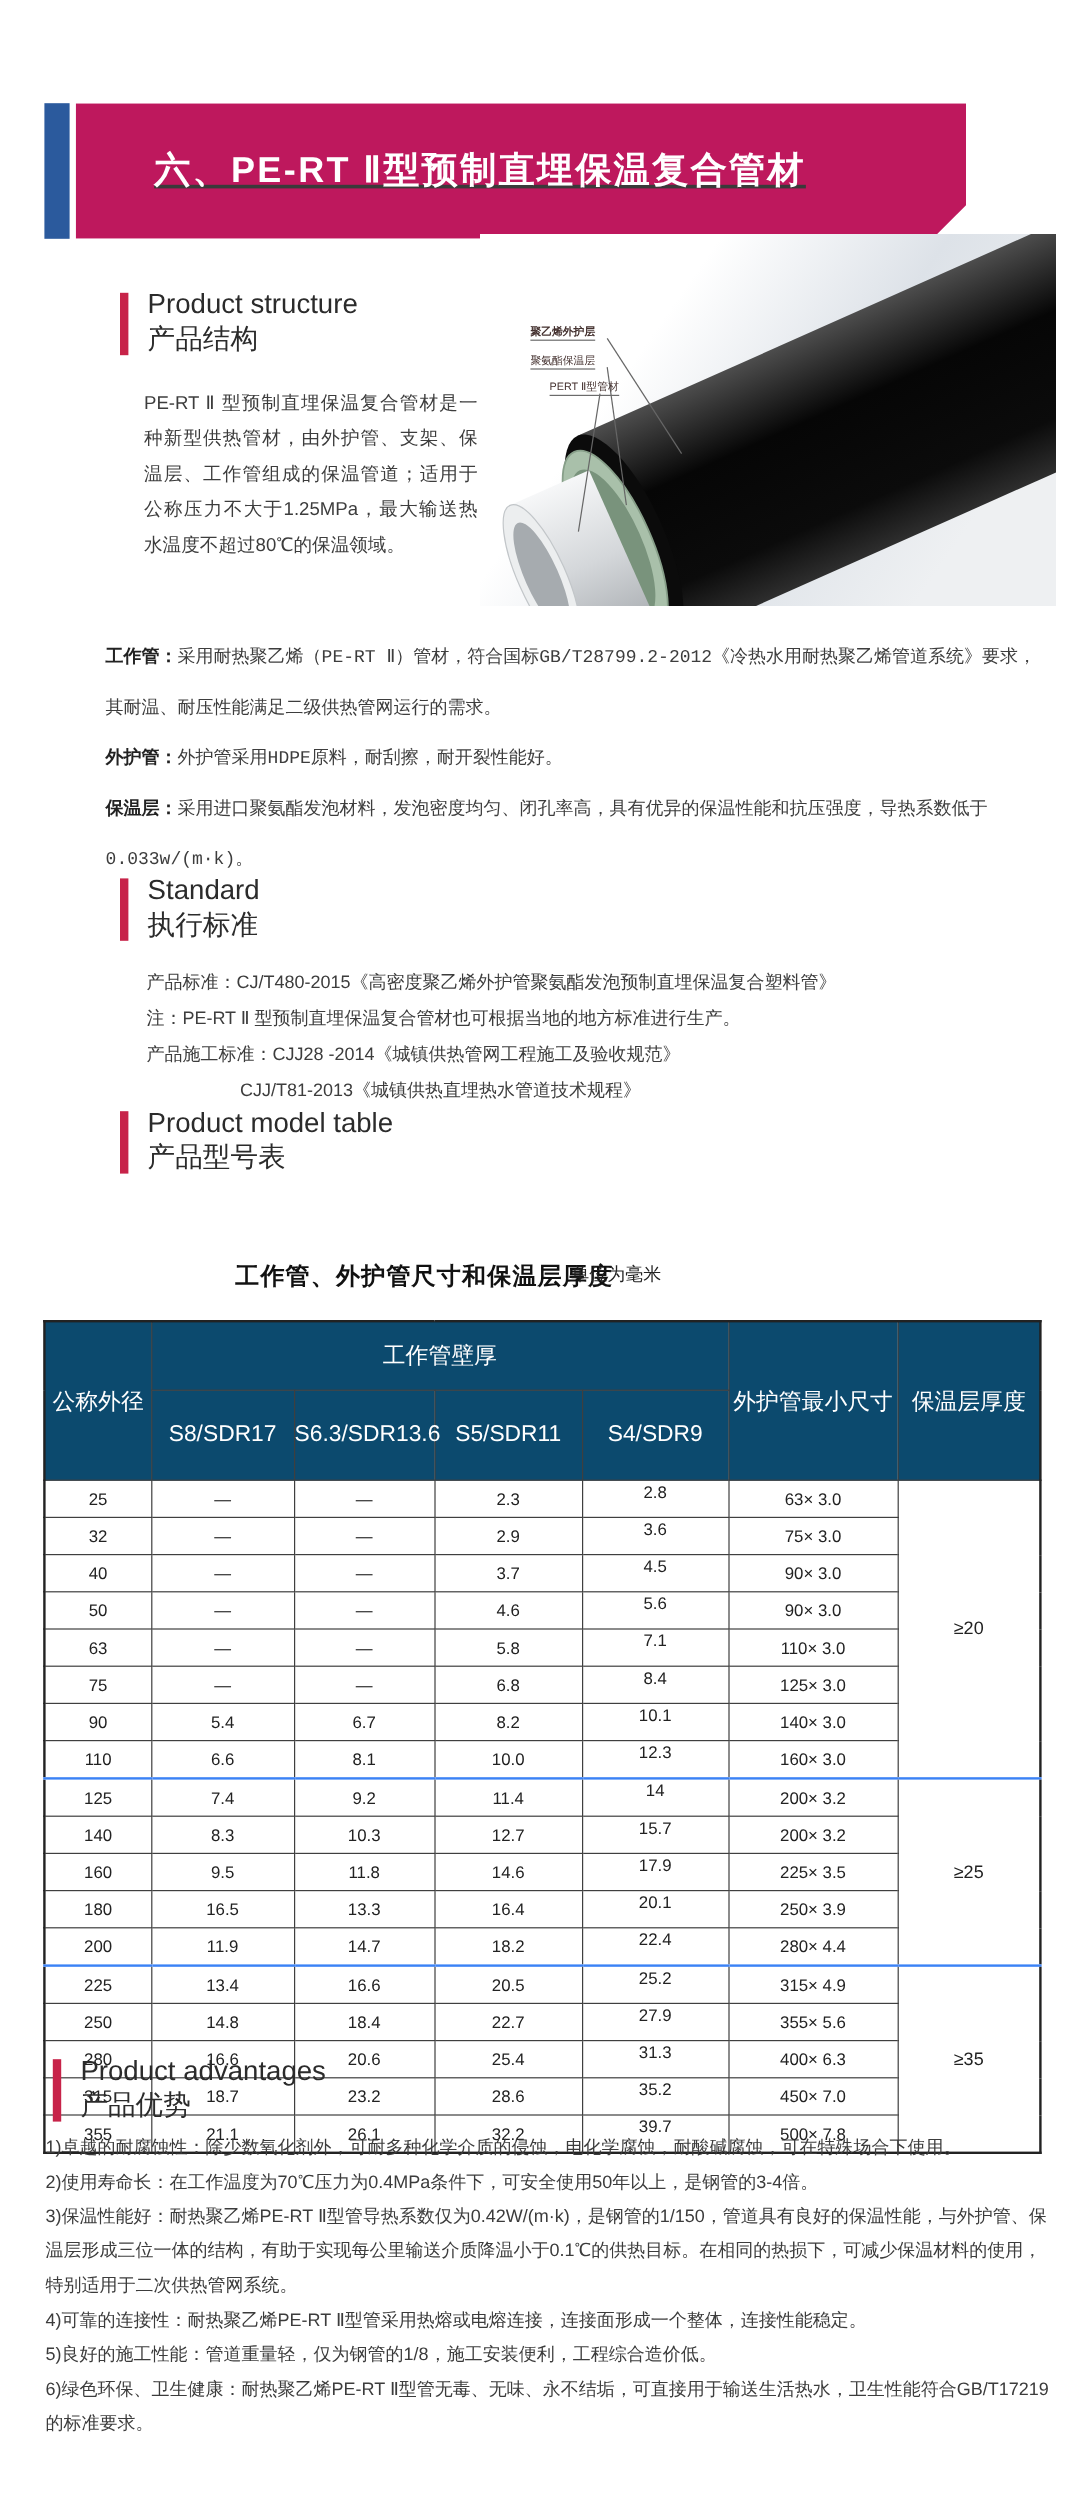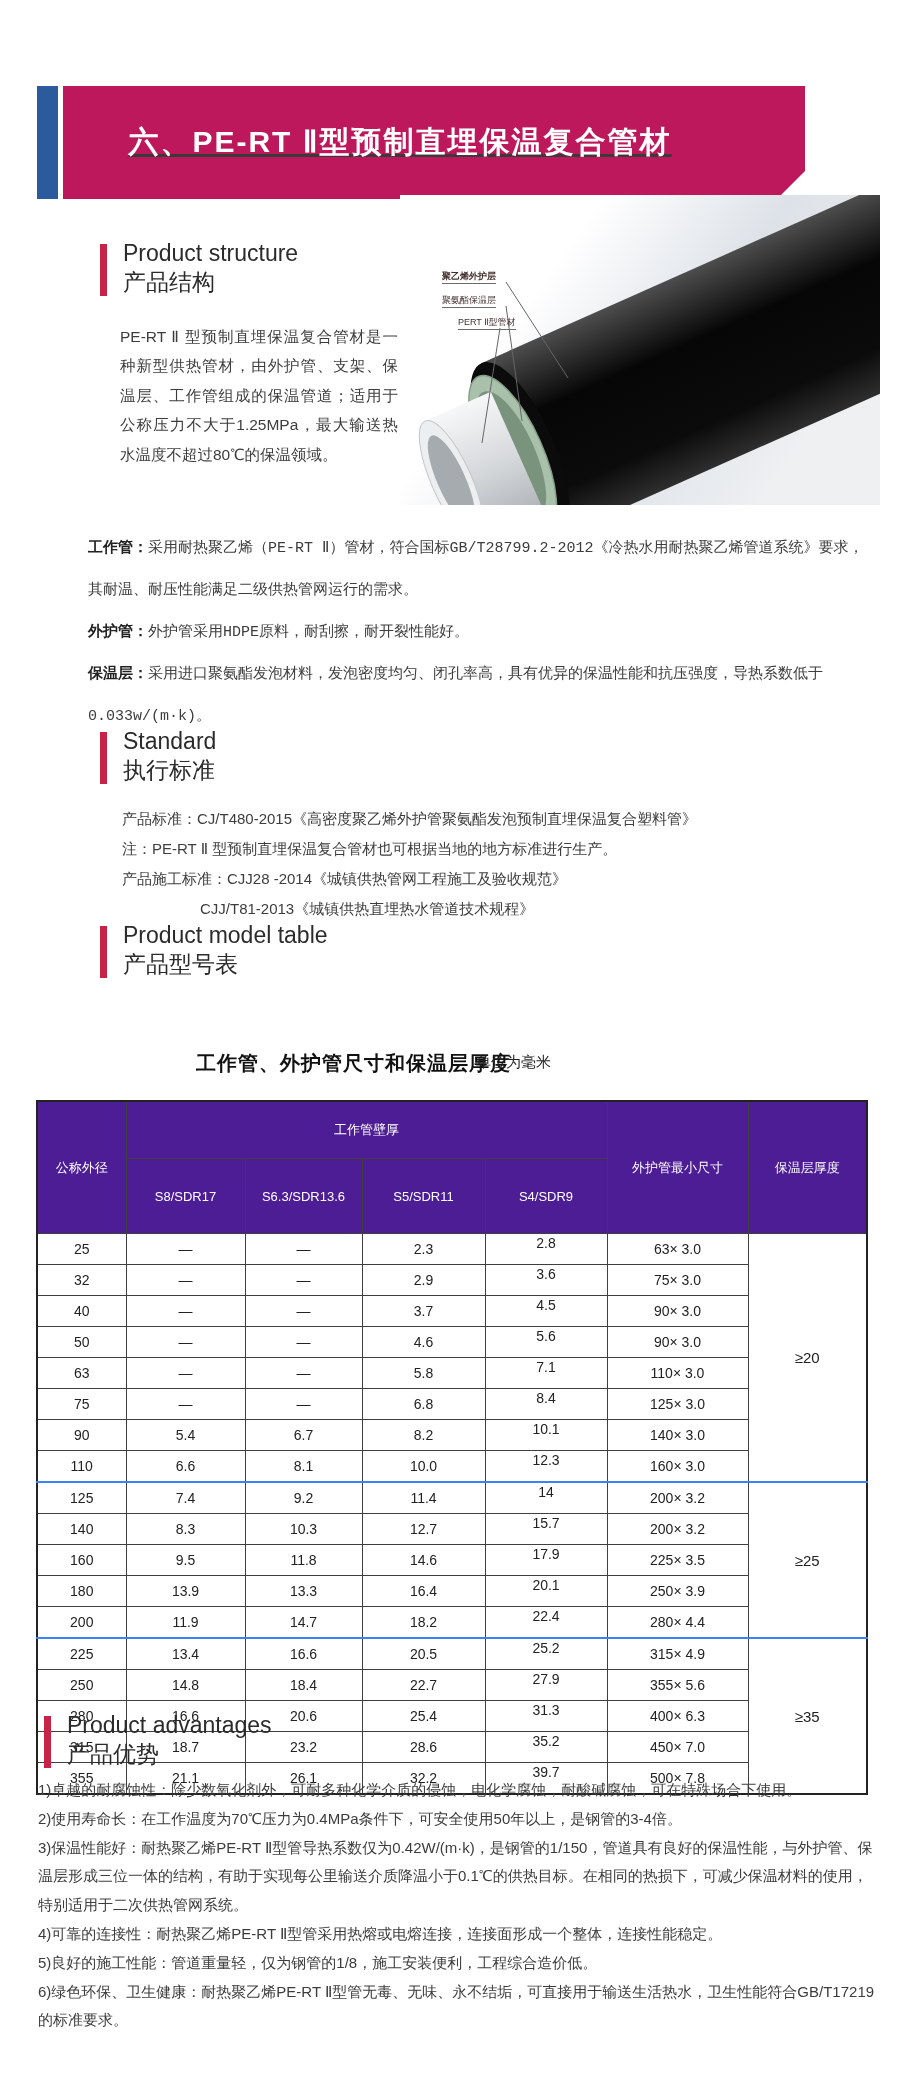--- a/index.html
+++ b/index.html
@@ -48,21 +48,21 @@
 
   
   .table-title { position:absolute; left:196px; top:1050px; font-size:20px; font-weight:bold; color:#111; letter-spacing:1px; }
   .unit-note  { position:absolute; left:476px; top:1053px; font-size:15px; color:#222; }
 
   table.spec-table {
     position:absolute; left:36px; top:1100px; width:830px;
     border-collapse:collapse; table-layout:fixed; border:2px solid #222;
   }
   .spec-table th, .spec-table td { border:1px solid #3f3f3f; text-align:center; padding:0; }
-  .spec-table thead th { background:#4c1d95; color:#ffffff; font-weight:normal; font-size:13px; }
+  .spec-table thead th { background:#0c4a6e; color:#ffffff; font-weight:normal; font-size:19px; }
   .spec-table thead tr.h1 th { height:56px; }
   .spec-table thead tr.h2 th { height:74px; }
   .spec-table tbody td { height:28px; font-size:14px; color:#222; vertical-align:middle; background:#fff; }
   .spec-table tbody td.s4 { vertical-align:top; padding-top:2px; line-height:15px; }
   .spec-table tbody td.ins { font-size:15px; }
   .spec-table tbody tr.group-start td { border-top:2px solid #3b82f6; }
 
   
   .adv-head .bar { height:52px; }
   .adv-list { position:absolute; left:38px; top:1776px; width:840px; font-size:15px; line-height:28.8px; color:#3c3c3c; }
@@ -264,21 +264,21 @@
         <tr>
           <td>160</td>
           <td>9.5</td>
           <td>11.8</td>
           <td>14.6</td>
           <td class="s4">17.9</td>
           <td>225× 3.5</td>
         </tr>
         <tr>
           <td>180</td>
-          <td>13.9</td>
+          <td>16.5</td>
           <td>13.3</td>
           <td>16.4</td>
           <td class="s4">20.1</td>
           <td>250× 3.9</td>
         </tr>
         <tr>
           <td>200</td>
           <td>11.9</td>
           <td>14.7</td>
           <td>18.2</td>

